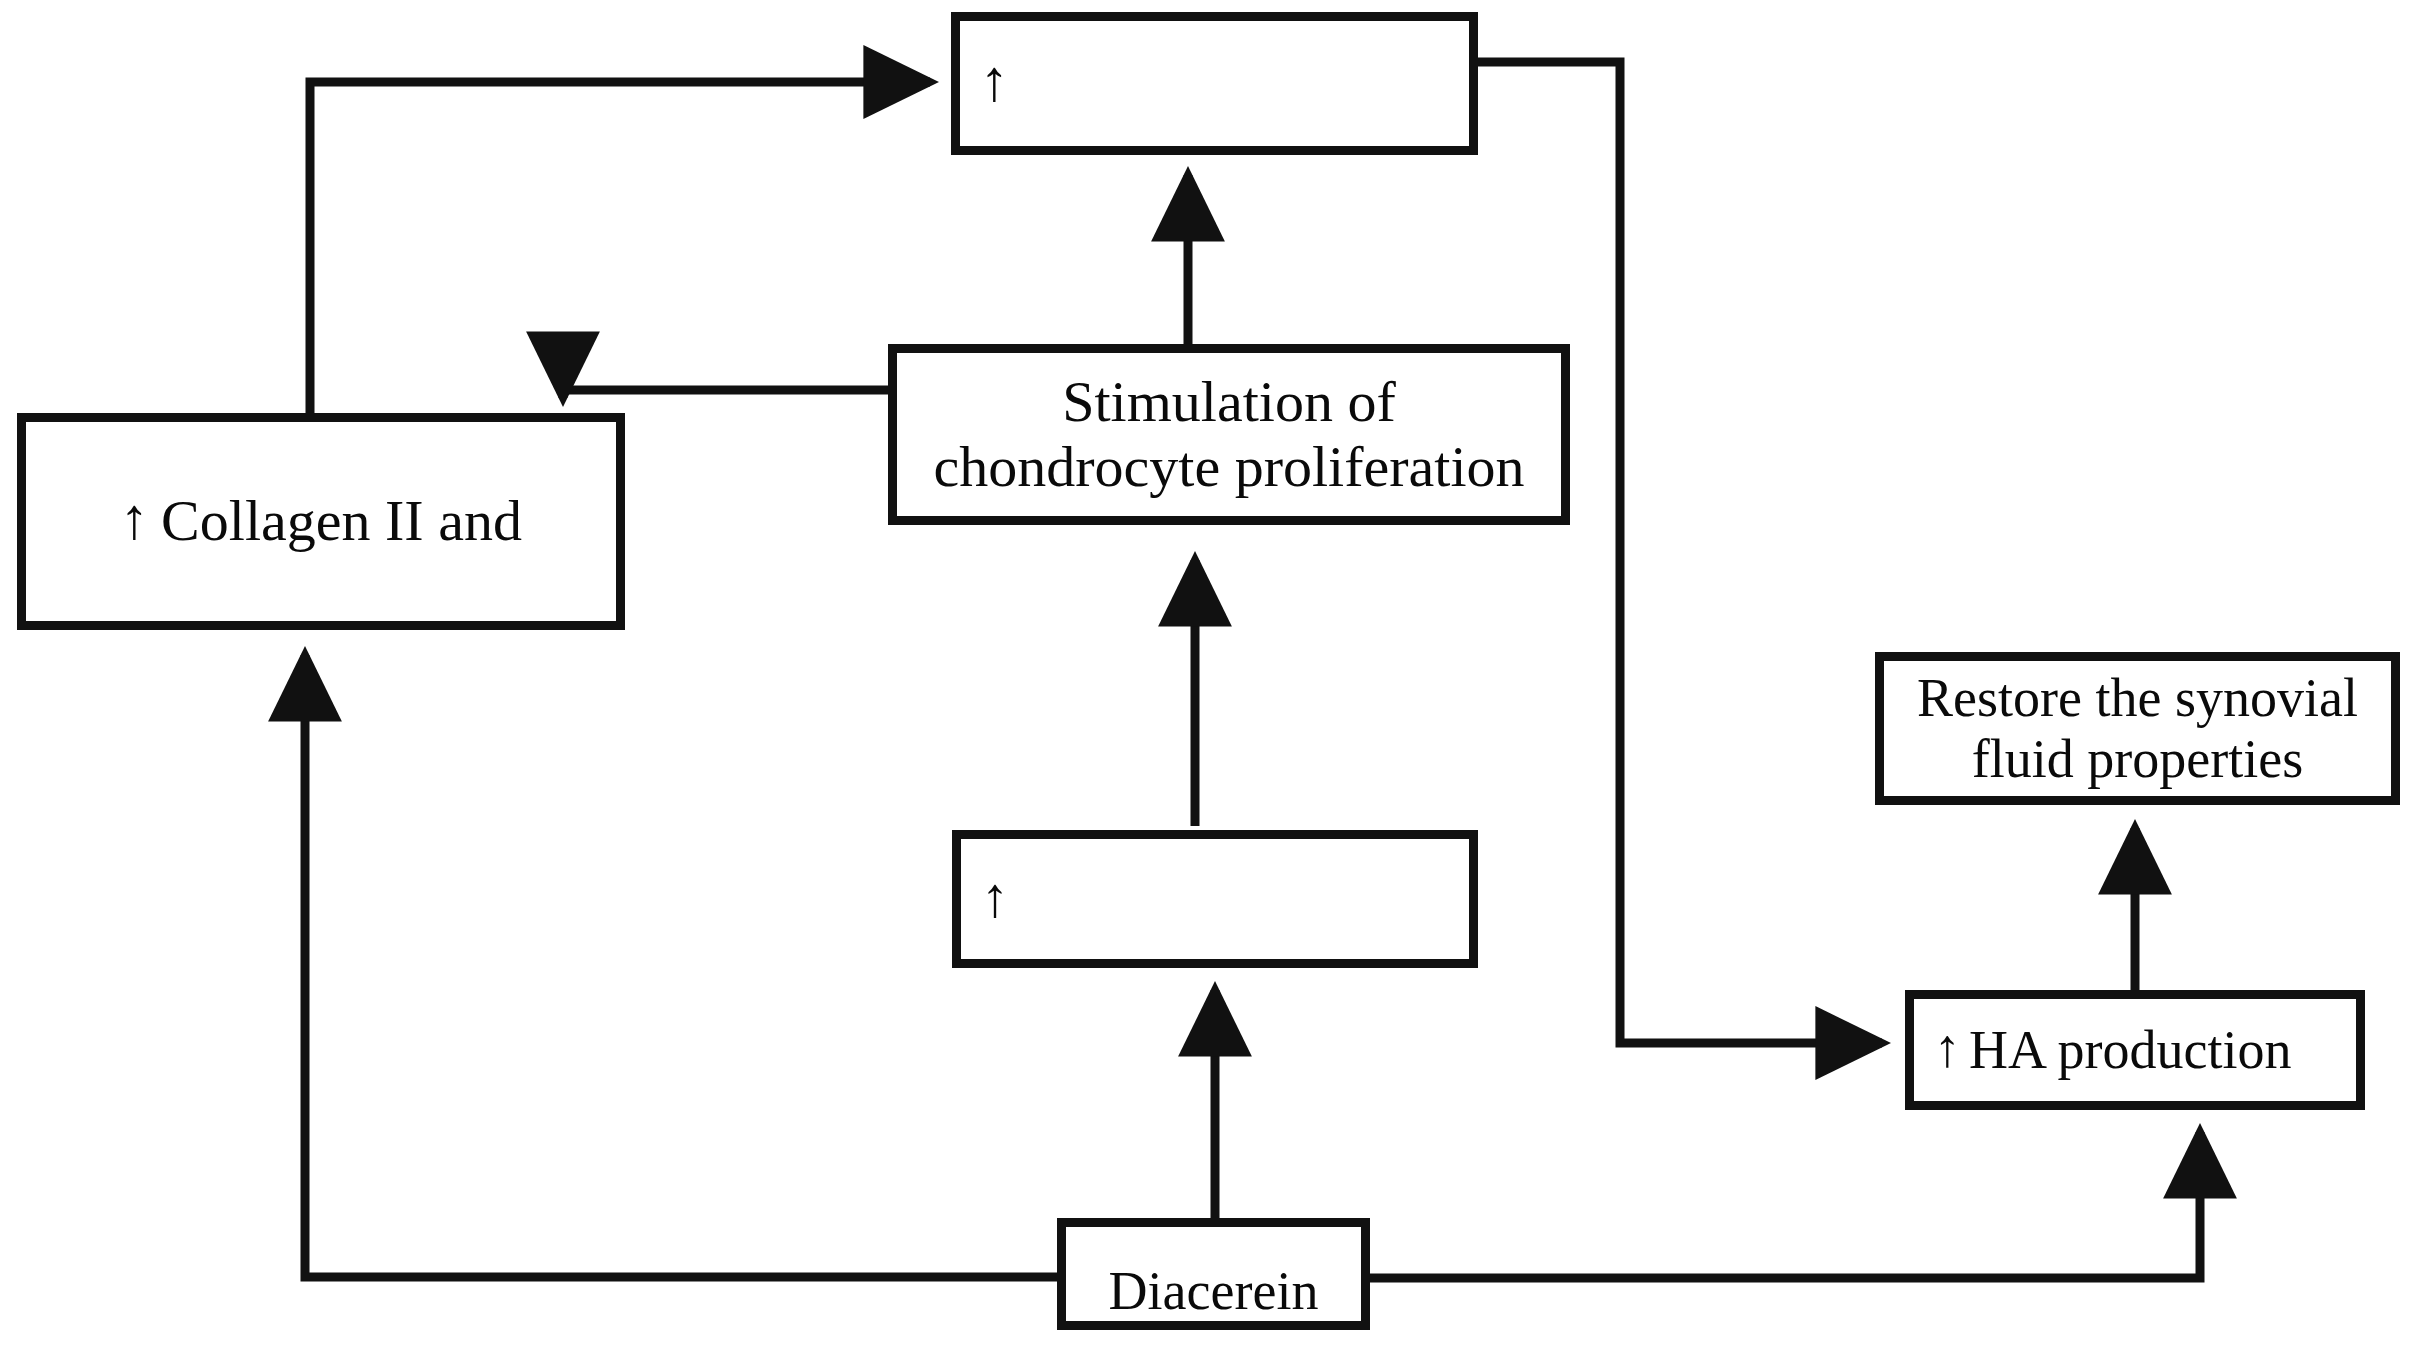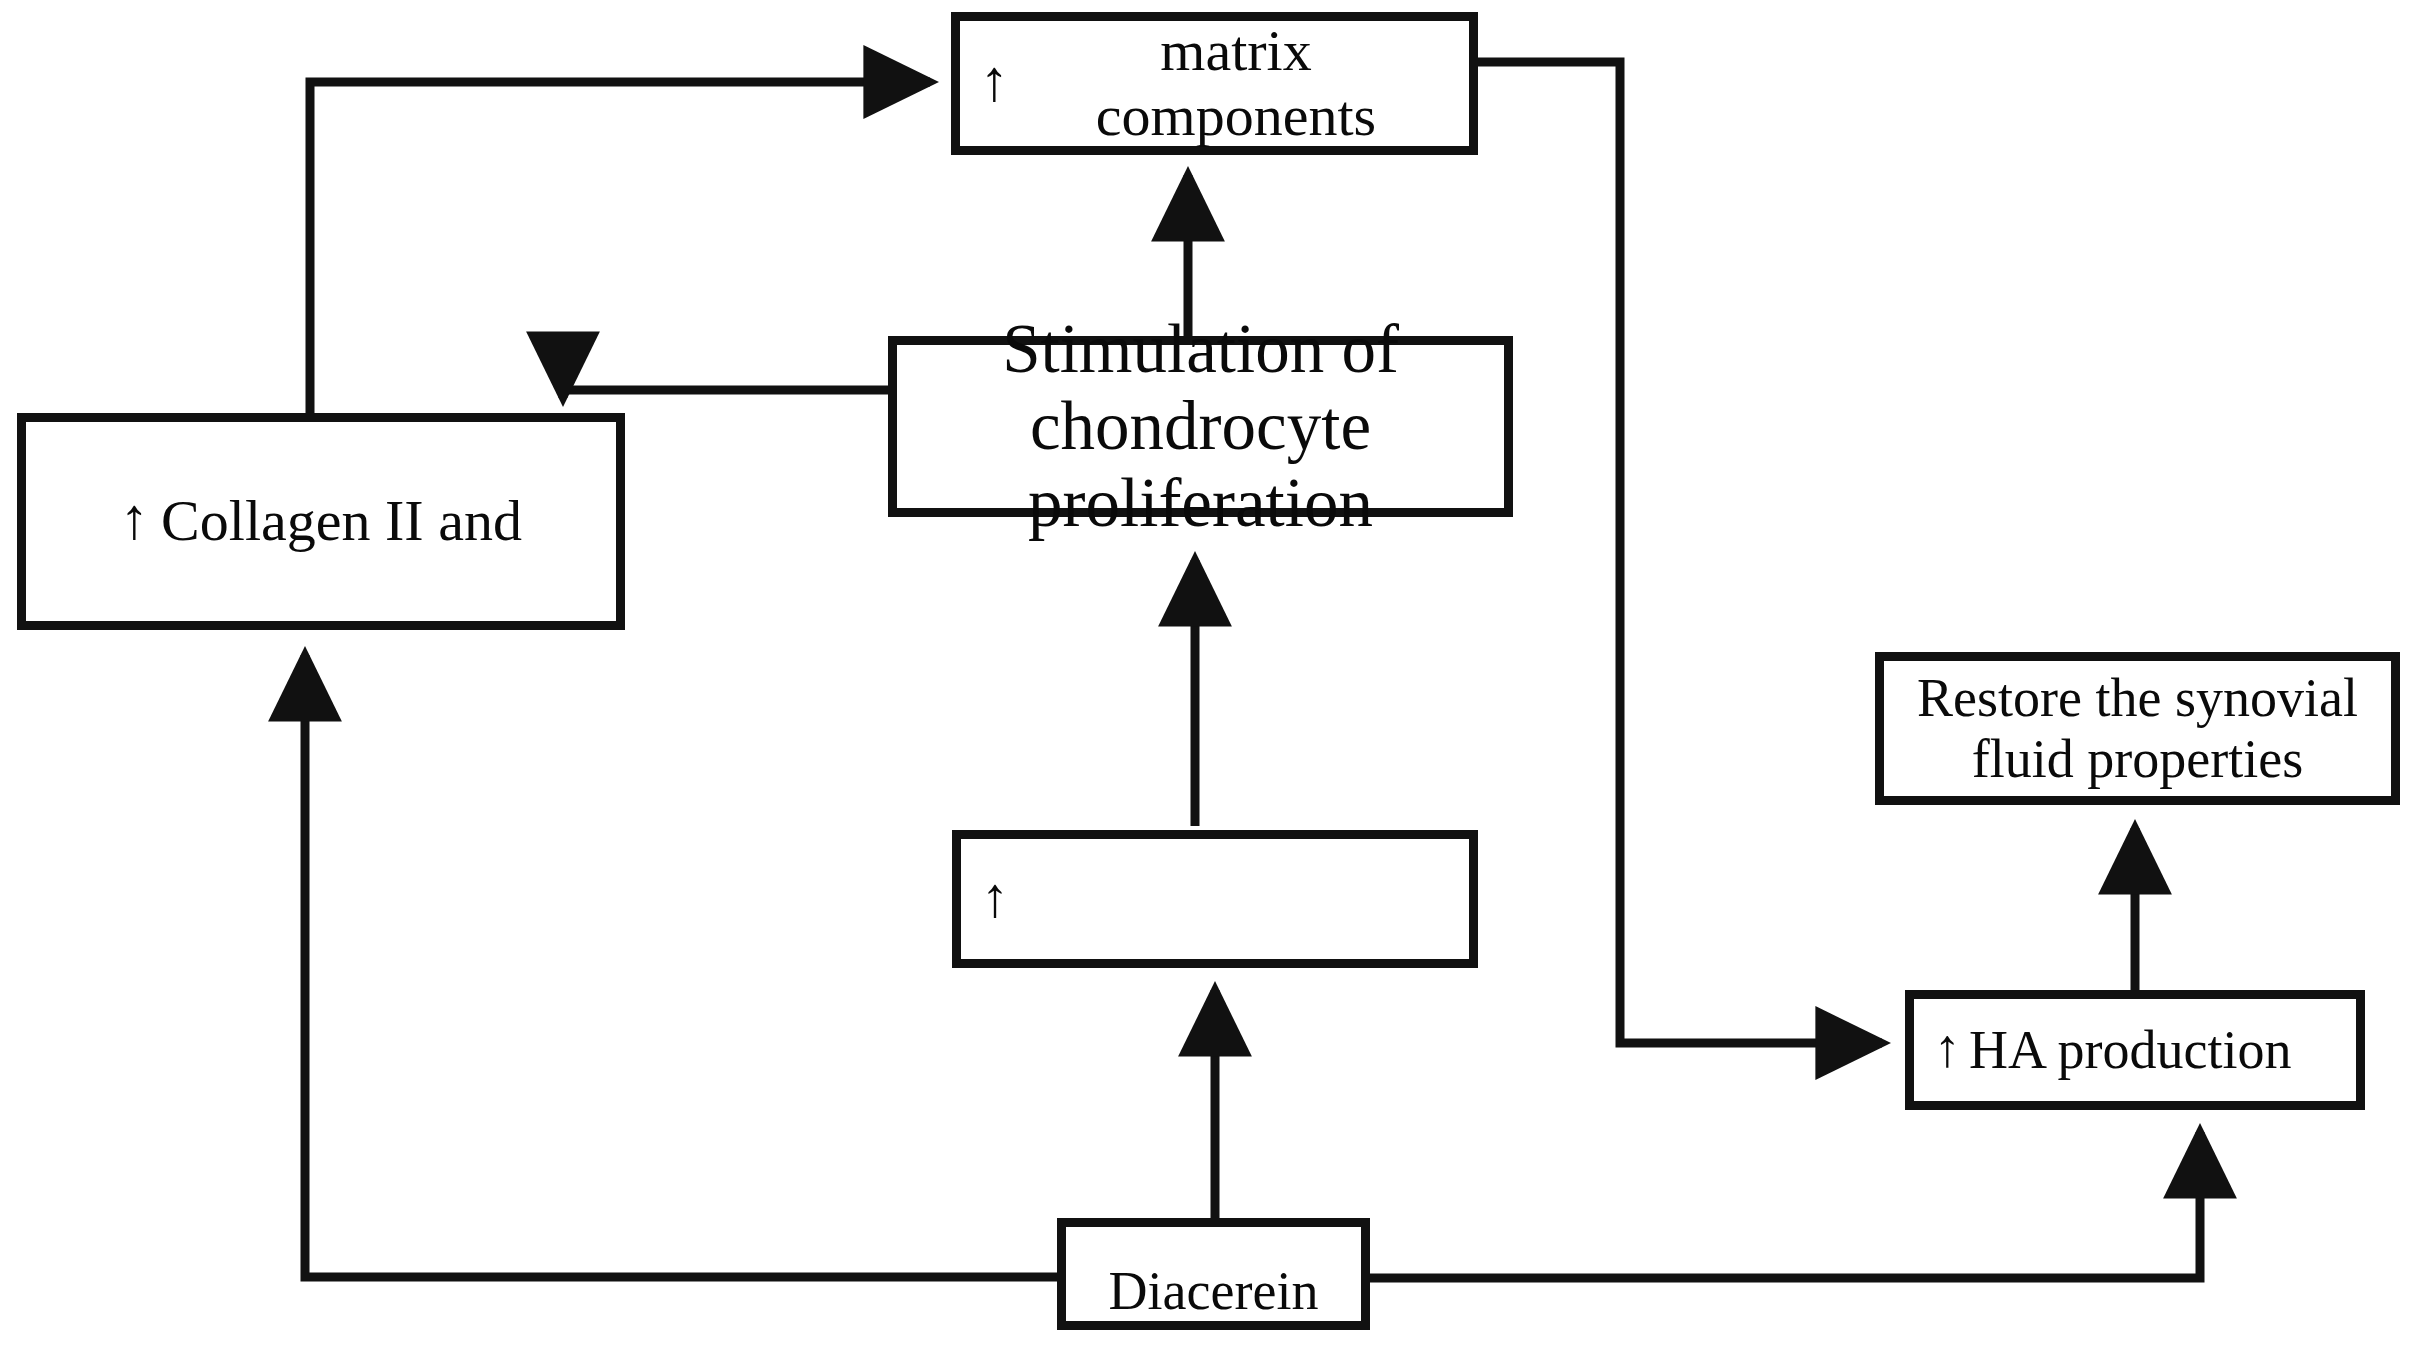--- a/index.html
+++ b/index.html
@@ -50,21 +50,21 @@
     left: 0;
     top: 0;
     width: 2416px;
     height: 1355px;
     z-index: 1;
     pointer-events: none;
   }
   
   #node-matrix      { left: 951px;  top: 12px;   width: 527px; height: 143px; font-size: 58px; }
   #node-collagen    { left: 17px;   top: 413px;  width: 608px; height: 217px; font-size: 58px; }
-  #node-stimulation { left: 888px;  top: 336px;  width: 625px; height: 181px; font-size: 69px; }
+  #node-stimulation { left: 888px;  top: 344px;  width: 682px; height: 181px; font-size: 58px; }
   #node-tgf         { left: 952px;  top: 830px;  width: 526px; height: 138px; font-size: 56px; }
   #node-restore     { left: 1875px; top: 652px;  width: 525px; height: 153px; font-size: 54px; }
   #node-ha          { left: 1905px; top: 990px;  width: 460px; height: 120px; font-size: 54px; }
   #node-diacerein   { left: 1057px; top: 1218px; width: 313px; height: 112px; font-size: 54px; align-items: flex-end; }
 
   #node-matrix .node-inner,
   #node-tgf .node-inner,
   #node-ha .node-inner { justify-content: flex-start; padding-left: 20px; }
   #node-collagen .node-inner { flex-direction: column; gap: 0; }
   #node-collagen .line-a { display: flex; align-items: center; gap: 12px; }
@@ -115,21 +115,20 @@
     </g>
 
     <g>
       <path d="M2135,990 L2135,828" fill="none" stroke="#111111" stroke-width="9" stroke-linecap="butt" marker-end="url(#ah)"></path>
     </g>
   </svg>
 
   <div class="node" id="node-matrix">
     <span class="node-inner">
       <span class="up-glyph">↑</span>
-      <span class="node-text">matrix components</span>
     </span>
   </div>
 
   <div class="node" id="node-collagen">
     <span class="node-inner">
       <span class="line-a">
         <span class="up-glyph">↑</span>
         <span class="node-text">Collagen II and</span>
       </span>
     </span>

